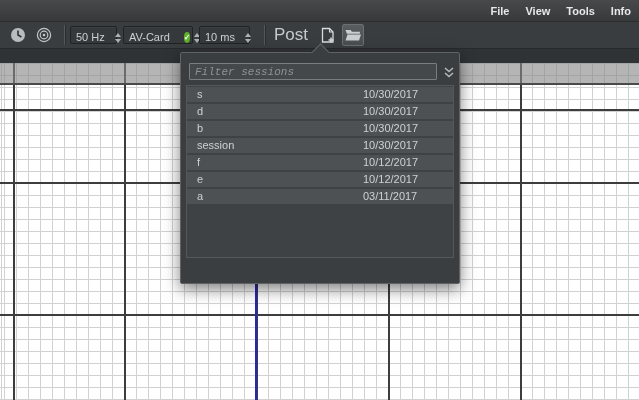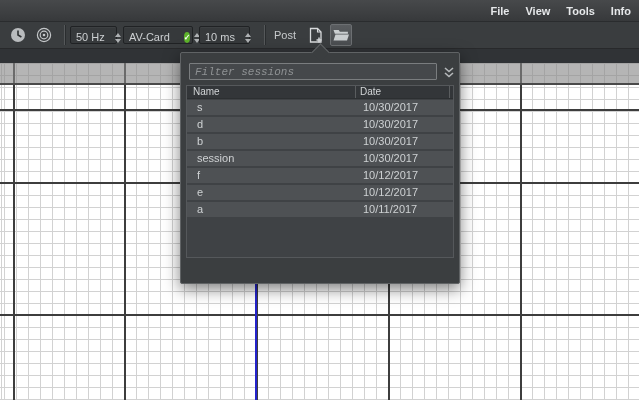--- a/index.html
+++ b/index.html
@@ -50,21 +50,21 @@
   }
   .dd-label{white-space:nowrap;}
   .spinner{display:flex;flex-direction:column;gap:2px;margin-left:10px;}
   .tri-up{width:0;height:0;border-left:3px solid transparent;border-right:3px solid transparent;border-bottom:4px solid #aeb1b3;}
   .tri-down{width:0;height:0;border-left:3px solid transparent;border-right:3px solid transparent;border-top:4px solid #aeb1b3;}
   .green-check{
     width:11px;height:11px;border-radius:50%;background:#5db32a;
     color:#fff;font-size:8px;font-weight:700;line-height:11px;text-align:center;
     margin-left:14px;
   }
-  .post-label{color:#c7cacc;font-size:11px;margin:0 8px 0 4px;}
+  .post-label{color:#c7cacc;font-size:17px;margin:0 8px 0 4px;}
   
   .chart{
     position:absolute;top:63px;left:0;width:639px;height:337px;
     background-color:#ffffff;
     background-image:
       repeating-linear-gradient(to right,#3d3d3d 0px,#3d3d3d 2px,transparent 2px,transparent 132px),
       repeating-linear-gradient(to bottom,#3d3d3d 0px,#3d3d3d 2px,transparent 2px,transparent 132px),
       repeating-linear-gradient(to right,#d2d2d2 0px,#d2d2d2 1px,transparent 1px,transparent 12px),
       repeating-linear-gradient(to bottom,#d2d2d2 0px,#d2d2d2 1px,transparent 1px,transparent 12px);
     background-position:124px 0,0 119px,4px 0,0 0;
@@ -222,25 +222,20 @@
   <div class="expand-btn">
     <span>
       <svg width="12" height="13" viewBox="0 0 12 13">
         <polyline points="2,2 6,5.5 10,2" fill="none" stroke="#b5b8ba" stroke-width="1.6"></polyline>
         <polyline points="2,7 6,10.5 10,7" fill="none" stroke="#b5b8ba" stroke-width="1.6"></polyline>
       </svg>
     </span>
   </div>
 
   <div class="session-table">
-    <div class="table-header">
-      <div class="th-name">Name</div>
-      <div class="th-date">Date</div>
-      <div class="th-stub"></div>
-    </div>
     <div class="table-body">
         <div class="table-row">
     <div class="row-name">s</div>
     <div class="row-date">10/30/2017</div>
   </div>
         <div class="table-row">
     <div class="row-name">d</div>
     <div class="row-date">10/30/2017</div>
   </div>
         <div class="table-row">
@@ -254,18 +249,18 @@
         <div class="table-row">
     <div class="row-name">f</div>
     <div class="row-date">10/12/2017</div>
   </div>
         <div class="table-row">
     <div class="row-name">e</div>
     <div class="row-date">10/12/2017</div>
   </div>
         <div class="table-row">
     <div class="row-name">a</div>
-    <div class="row-date">10/11/2017</div>
+    <div class="row-date">03/11/2017</div>
   </div>
       </div>
   </div>
 
 </div>
 
 </body></html>

